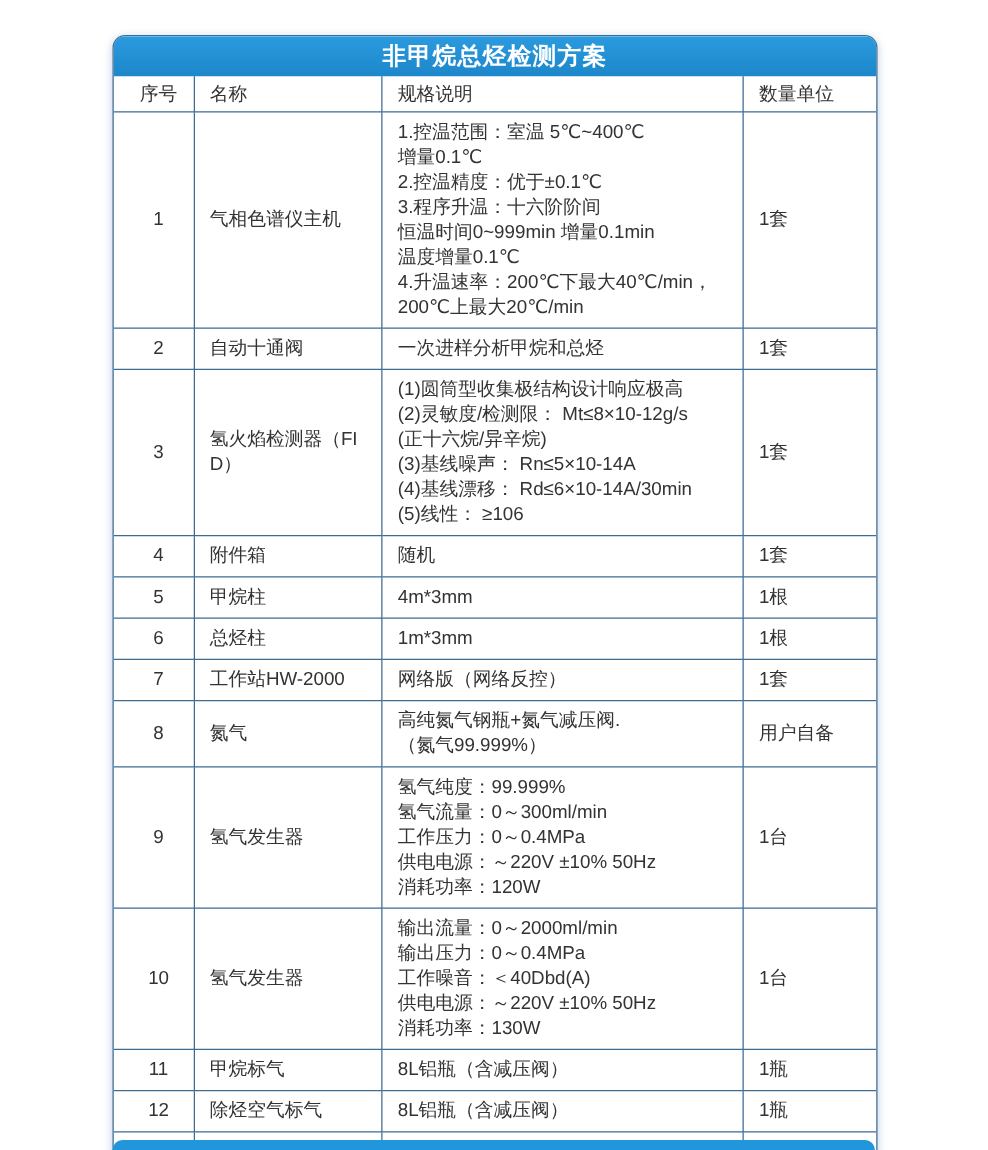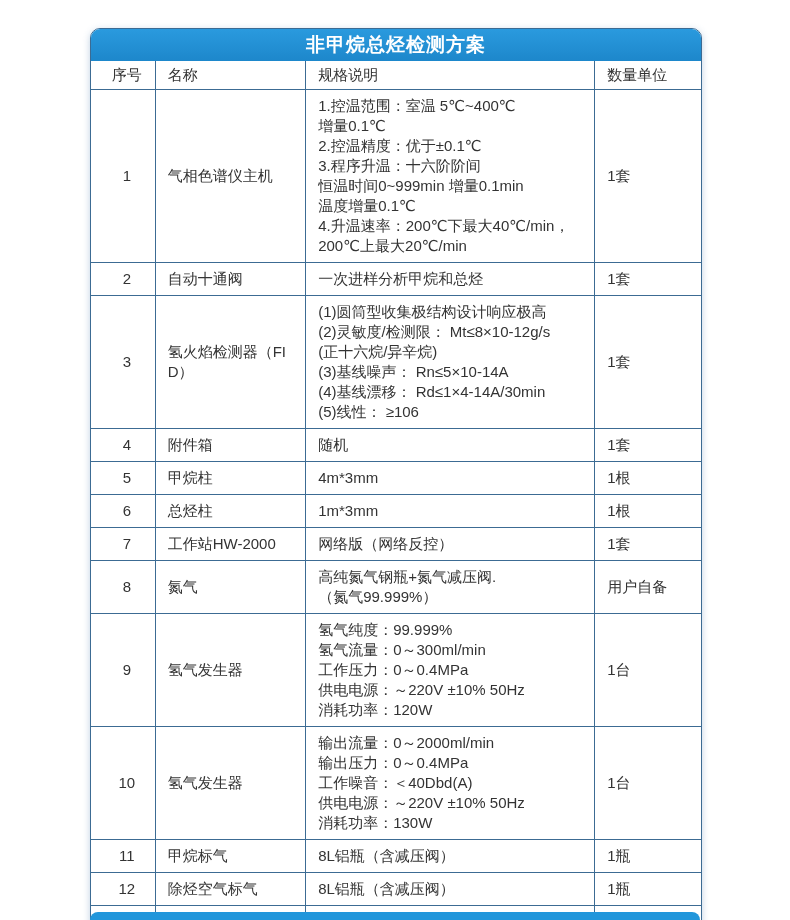--- a/index.html
+++ b/index.html
@@ -84,21 +84,21 @@
           <td>1套</td>
         </tr>
         <tr>
           <td class="c-no">3</td>
           <td>氢火焰检测器（FID）</td>
           <td>
             <div class="spec-line">(1)圆筒型收集极结构设计响应极高</div>
             <div class="spec-line">(2)灵敏度/检测限：  Mt≤8×10-12g/s</div>
             <div class="spec-line">(正十六烷/异辛烷)</div>
             <div class="spec-line">(3)基线噪声：  Rn≤5×10-14A</div>
-            <div class="spec-line">(4)基线漂移：  Rd≤1×4-14A/30min</div>
+            <div class="spec-line">(4)基线漂移：  Rd≤6×10-14A/30min</div>
             <div class="spec-line">(5)线性：  ≥106</div>
           </td>
           <td>1套</td>
         </tr>
         <tr>
           <td class="c-no">4</td>
           <td>附件箱</td>
           <td>
             <div class="spec-line">随机</div>
           </td>

